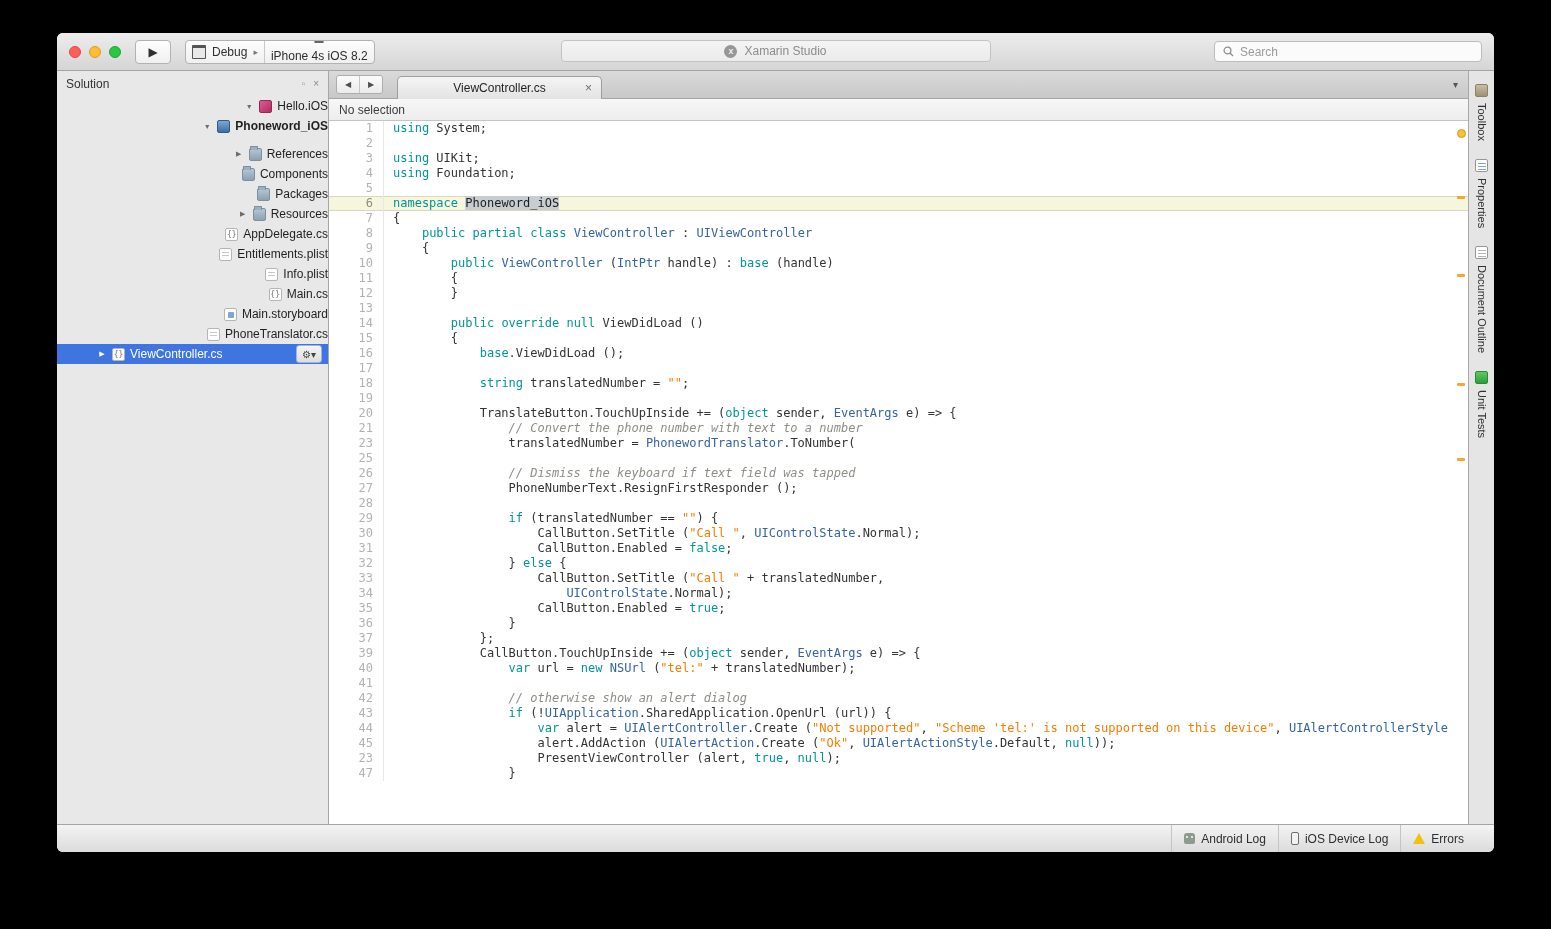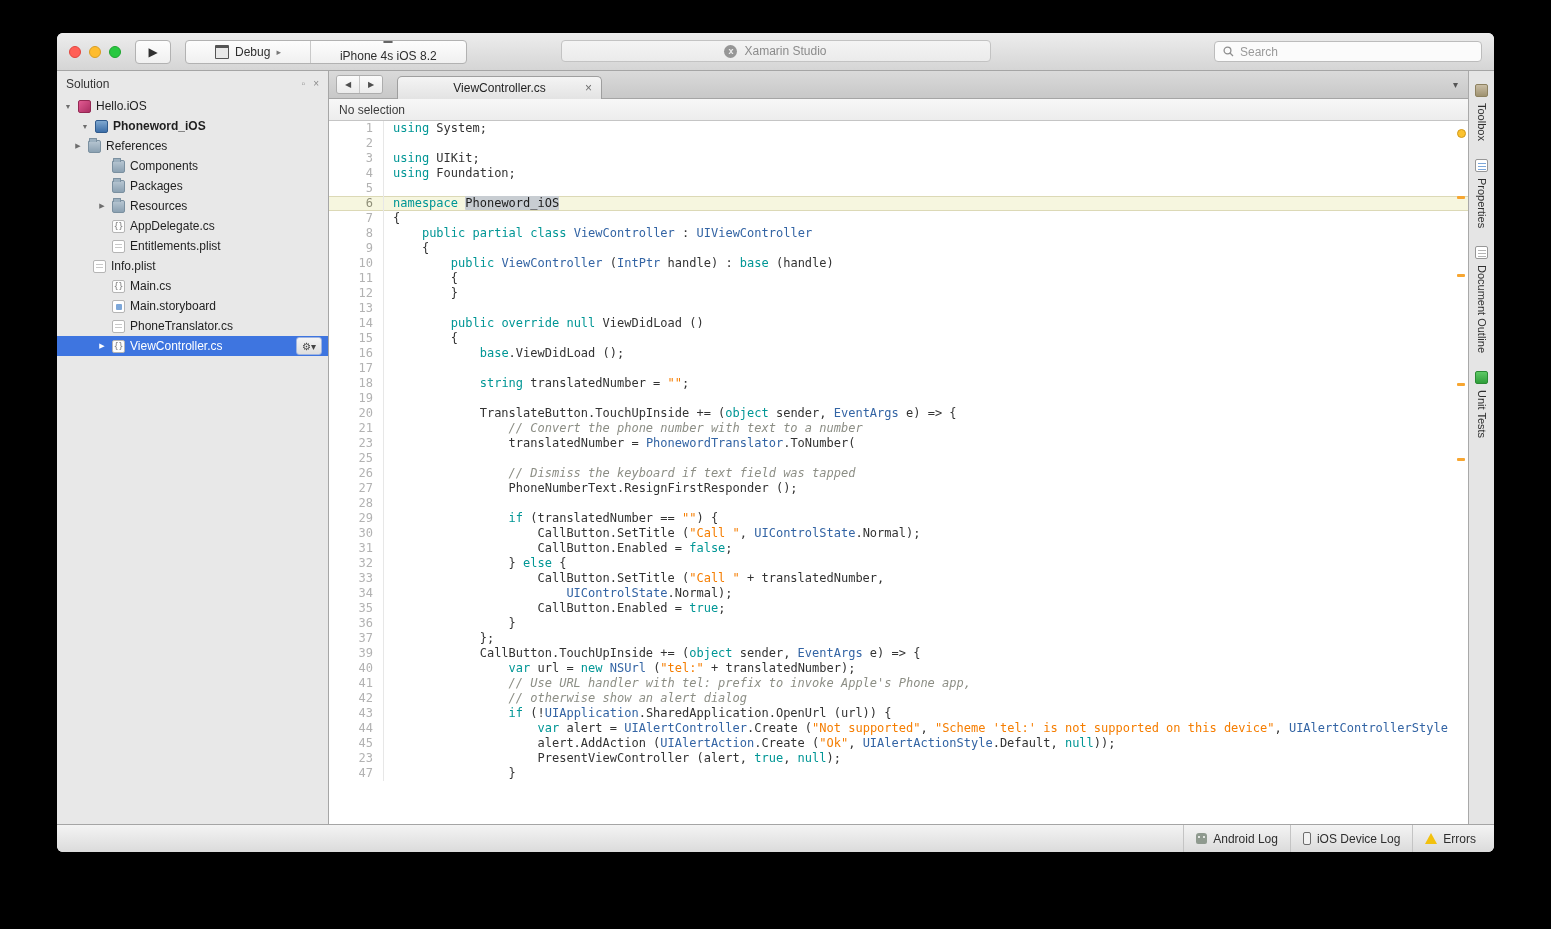--- a/index.html
+++ b/index.html
@@ -28,21 +28,21 @@
   .run-btn{
     width:34px;height:22px;border:1px solid #b2b2b2;border-radius:4px;
     background:linear-gradient(#fdfdfd,#f0f0f0);
     display:flex;align-items:center;justify-content:center;
     font-size:12px;color:#2f2f2f;
   }
   .scheme{
     display:flex;height:22px;border:1px solid #b2b2b2;border-radius:4px;
     background:linear-gradient(#fdfdfd,#f0f0f0);overflow:hidden;align-items:stretch;
   }
-  .scheme-seg{display:flex;align-items:center;gap:6px;padding:0 29px;font-size:12px;color:#2e2e2e;}
+  .scheme-seg{display:flex;align-items:center;gap:6px;padding:0 6px;font-size:12px;color:#2e2e2e;}
   .scheme-seg + .scheme-seg{border-left:1px solid #c9c9c9;flex-direction:column;}
   .mini-window-icon{width:12px;height:10px;border:1px solid #555;border-top:3px solid #555;border-radius:1px;background:#e9e9e9;}
   .mini-phone-icon{width:8px;height:13px;border:1px solid #666;border-radius:2px;background:#f5f5f5;position:relative;}
   .mini-phone-icon::after{content:"";position:absolute;left:2px;right:2px;top:2px;bottom:3px;background:#cfd6dc;}
   .chev{font-size:9px;color:#777;}
   .status-pill{
     position:absolute;left:50%;top:7px;transform:translateX(-50%);
     width:430px;height:22px;box-sizing:border-box;
     border:1px solid #c3c3c3;border-radius:4px;
     background:linear-gradient(#f4f4f4,#ebebeb);
@@ -59,21 +59,21 @@
     display:flex;align-items:center;gap:6px;padding:0 8px;
     font-size:12px;color:#9a9a9a;
   }
   
   .main{flex:1;display:flex;min-height:0;}
   
   .sidebar{flex:0 0 271px;width:271px;background:#e8e8e8;border-right:1px solid #a6a6a6;display:flex;flex-direction:column;overflow:hidden;}
   .sidebar-header{flex:0 0 25px;display:flex;align-items:center;padding:0 9px;font-size:12px;color:#333;}
   .pane-btns{margin-left:auto;display:flex;gap:8px;color:#8a8a8a;font-size:10px;}
   .tree{flex:1;overflow:hidden;}
-  .tree-row{height:20px;display:flex;align-items:center;gap:5px;font-size:12px;color:#1f1f1f;white-space:nowrap;}
+  .tree-row{height:20px;display:flex;align-items:center;gap:5px;font-size:12px;color:#1f1f1f;white-space:nowrap;justify-content:flex-end;}
   .tree-row.selected{background:#3e75e0;color:#fff;}
   .disc{flex:0 0 10px;width:10px;text-align:center;font-size:7px;color:#6d6d6d;}
   .tree-row.selected .disc{color:#fff;}
   .ticon{flex:0 0 13px;width:13px;height:13px;box-sizing:border-box;border-radius:2px;display:flex;align-items:center;justify-content:center;}
   .ticon.solution{background:linear-gradient(135deg,#e25a92,#ab2e62);border:1px solid #942853;}
   .ticon.project{background:linear-gradient(#7fa8d0,#3c6ea8);border:1px solid #2f5a8c;}
   .ticon.references-folder,.ticon.components-folder,.ticon.packages-folder,.ticon.folder{
     background:linear-gradient(#b7c6d2,#8ba1b2);border:1px solid #7b90a0;position:relative;border-radius:2px;
   }
   .ticon.references-folder::before,.ticon.components-folder::before,.ticon.packages-folder::before,.ticon.folder::before{
@@ -144,21 +144,21 @@
   .rtab-icon.toolbox{background:linear-gradient(#c9bda4,#9f9270);border:1px solid #8d815f;}
   .rtab-icon.properties{background:#fff;border:1px solid #979797;
     background-image:repeating-linear-gradient(#7da7d9 0 1px,transparent 1px 3px);background-position:2px 3px;background-size:8px 8px;background-repeat:no-repeat;}
   .rtab-icon.document-outline{background:#fff;border:1px solid #979797;
     background-image:repeating-linear-gradient(#b5b5b5 0 1px,transparent 1px 3px);background-position:2px 3px;background-size:8px 8px;background-repeat:no-repeat;}
   .rtab-icon.unit-tests{background:linear-gradient(#5ec965,#2f9e3a);border:1px solid #2a8a33;}
   
   .bottombar{
     flex:0 0 27px;height:27px;background:linear-gradient(#f4f4f4,#dbdbdb);
     border-top:1px solid #a5a5a5;display:flex;align-items:center;justify-content:flex-end;
-    font-size:12px;color:#2e2e2e;padding-right:6px;
+    font-size:12px;color:#2e2e2e;padding-right:18px;
   }
   .bitem{display:flex;align-items:center;gap:6px;height:100%;padding:0 12px;border-left:1px solid #c4c4c4;}
   .bicon{display:inline-block;}
   .bicon.android{width:11px;height:11px;border-radius:3px 3px 2px 2px;background:#8f9a8f;position:relative;}
   .bicon.android::after{content:"";position:absolute;left:2px;top:3px;width:2px;height:2px;background:#fff;box-shadow:5px 0 0 #fff;border-radius:50%;}
   .bicon.ios-device{width:8px;height:13px;border:1px solid #6d6d6d;border-radius:2px;background:#f2f2f2;box-sizing:border-box;}
   .bicon.errors{width:0;height:0;border-left:6px solid transparent;border-right:6px solid transparent;border-bottom:11px solid #f2c10e;position:relative;}
   .mag{flex:0 0 auto;}
 </style>
 </head>
@@ -213,21 +213,21 @@
           <div class="tree-row" style="padding-left: 6px;">
             <span class="disc">▼</span>
             <span class="ticon solution"></span>
             <span class="tlabel">Hello.iOS</span>
           </div>
           <div class="tree-row" style="padding-left: 23px;">
             <span class="disc">▼</span>
             <span class="ticon project"></span>
             <span class="tlabel bold">Phoneword_iOS</span>
           </div>
-          <div class="tree-row" style="padding-left: 16px;">
+          <div class="tree-row" style="padding-left: 16px; margin-top: 8px;">
             <span class="disc">▶</span>
             <span class="ticon references-folder"></span>
             <span class="tlabel">References</span>
           </div>
           <div class="tree-row" style="padding-left: 40px;">
             <span class="disc"></span>
             <span class="ticon components-folder"></span>
             <span class="tlabel">Components</span>
           </div>
           <div class="tree-row" style="padding-left: 40px;">
@@ -330,21 +330,21 @@
             <div class="code-row"><span class="ln">30</span><span class="cd"><span class="tok-p">                    CallButton.SetTitle (</span><span class="tok-s">"Call "</span><span class="tok-p">, </span><span class="tok-t">UIControlState</span><span class="tok-p">.Normal);</span></span></div>
             <div class="code-row"><span class="ln">31</span><span class="cd"><span class="tok-p">                    CallButton.Enabled = </span><span class="tok-k">false</span><span class="tok-p">;</span></span></div>
             <div class="code-row"><span class="ln">32</span><span class="cd"><span class="tok-p">                } </span><span class="tok-k">else</span><span class="tok-p"> {</span></span></div>
             <div class="code-row"><span class="ln">33</span><span class="cd"><span class="tok-p">                    CallButton.SetTitle (</span><span class="tok-s">"Call "</span><span class="tok-p"> + translatedNumber,</span></span></div>
             <div class="code-row"><span class="ln">34</span><span class="cd"><span class="tok-p">                        </span><span class="tok-t">UIControlState</span><span class="tok-p">.Normal);</span></span></div>
             <div class="code-row"><span class="ln">35</span><span class="cd"><span class="tok-p">                    CallButton.Enabled = </span><span class="tok-k">true</span><span class="tok-p">;</span></span></div>
             <div class="code-row"><span class="ln">36</span><span class="cd"><span class="tok-p">                }</span></span></div>
             <div class="code-row"><span class="ln">37</span><span class="cd"><span class="tok-p">            };</span></span></div>
             <div class="code-row"><span class="ln">39</span><span class="cd"><span class="tok-p">            CallButton.TouchUpInside += (</span><span class="tok-k">object</span><span class="tok-p"> sender, </span><span class="tok-t">EventArgs</span><span class="tok-p"> e) =&gt; {</span></span></div>
             <div class="code-row"><span class="ln">40</span><span class="cd"><span class="tok-p">                </span><span class="tok-k">var</span><span class="tok-p"> url = </span><span class="tok-k">new</span><span class="tok-p"> </span><span class="tok-t">NSUrl</span><span class="tok-p"> (</span><span class="tok-s">"tel:"</span><span class="tok-p"> + translatedNumber);</span></span></div>
-            <div class="code-row"><span class="ln">41</span><span class="cd"><span class="tok-p">                </span><span class="tok-c">// Use URL handler with tel: prefix to invoke Apple's Phone app,</span></span></div>
+            <div class="code-row"><span class="ln">41</span><span class="cd"><span class="tok-p">                </span></span></div>
             <div class="code-row"><span class="ln">42</span><span class="cd"><span class="tok-p">                </span><span class="tok-c">// otherwise show an alert dialog</span></span></div>
             <div class="code-row"><span class="ln">43</span><span class="cd"><span class="tok-p">                </span><span class="tok-k">if</span><span class="tok-p"> (!</span><span class="tok-t">UIApplication</span><span class="tok-p">.SharedApplication.OpenUrl (url)) {</span></span></div>
             <div class="code-row"><span class="ln">44</span><span class="cd"><span class="tok-p">                    </span><span class="tok-k">var</span><span class="tok-p"> alert = </span><span class="tok-t">UIAlertController</span><span class="tok-p">.Create (</span><span class="tok-s">"Not supported"</span><span class="tok-p">, </span><span class="tok-s">"Scheme 'tel:' is not supported on this device"</span><span class="tok-p">, </span><span class="tok-t">UIAlertControllerStyle</span></span></div>
             <div class="code-row"><span class="ln">45</span><span class="cd"><span class="tok-p">                    alert.AddAction (</span><span class="tok-t">UIAlertAction</span><span class="tok-p">.Create (</span><span class="tok-s">"Ok"</span><span class="tok-p">, </span><span class="tok-t">UIAlertActionStyle</span><span class="tok-p">.Default, </span><span class="tok-k">null</span><span class="tok-p">));</span></span></div>
             <div class="code-row"><span class="ln">23</span><span class="cd"><span class="tok-p">                    PresentViewController (alert, </span><span class="tok-k">true</span><span class="tok-p">, </span><span class="tok-k">null</span><span class="tok-p">);</span></span></div>
             <div class="code-row"><span class="ln">47</span><span class="cd"><span class="tok-p">                }</span></span></div>
           </div>
         <div class="caret-dot"></div>
         <div class="marker" style="top:75px"></div>
         <div class="marker" style="top:153px"></div>

